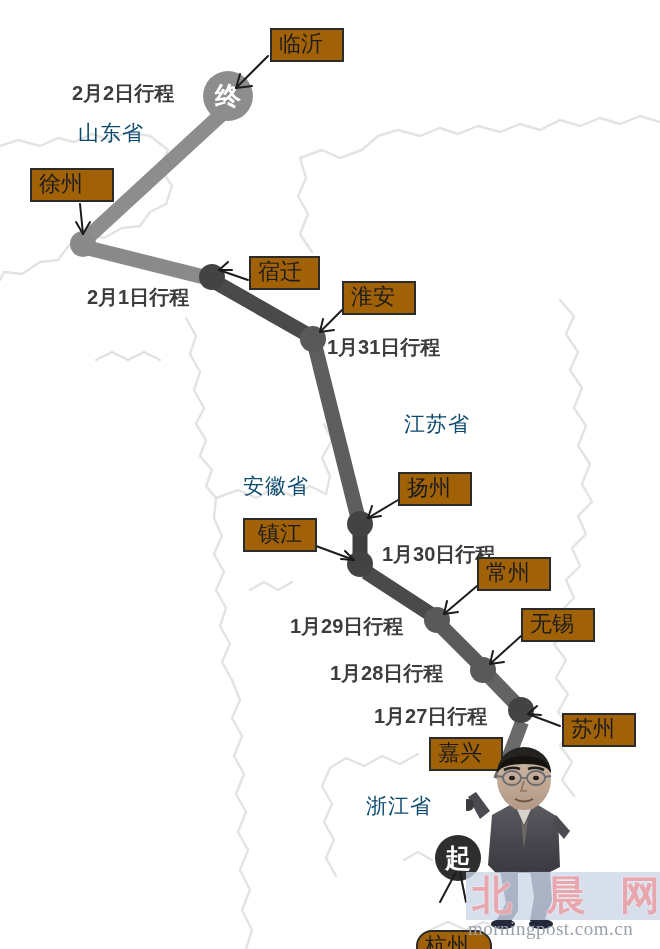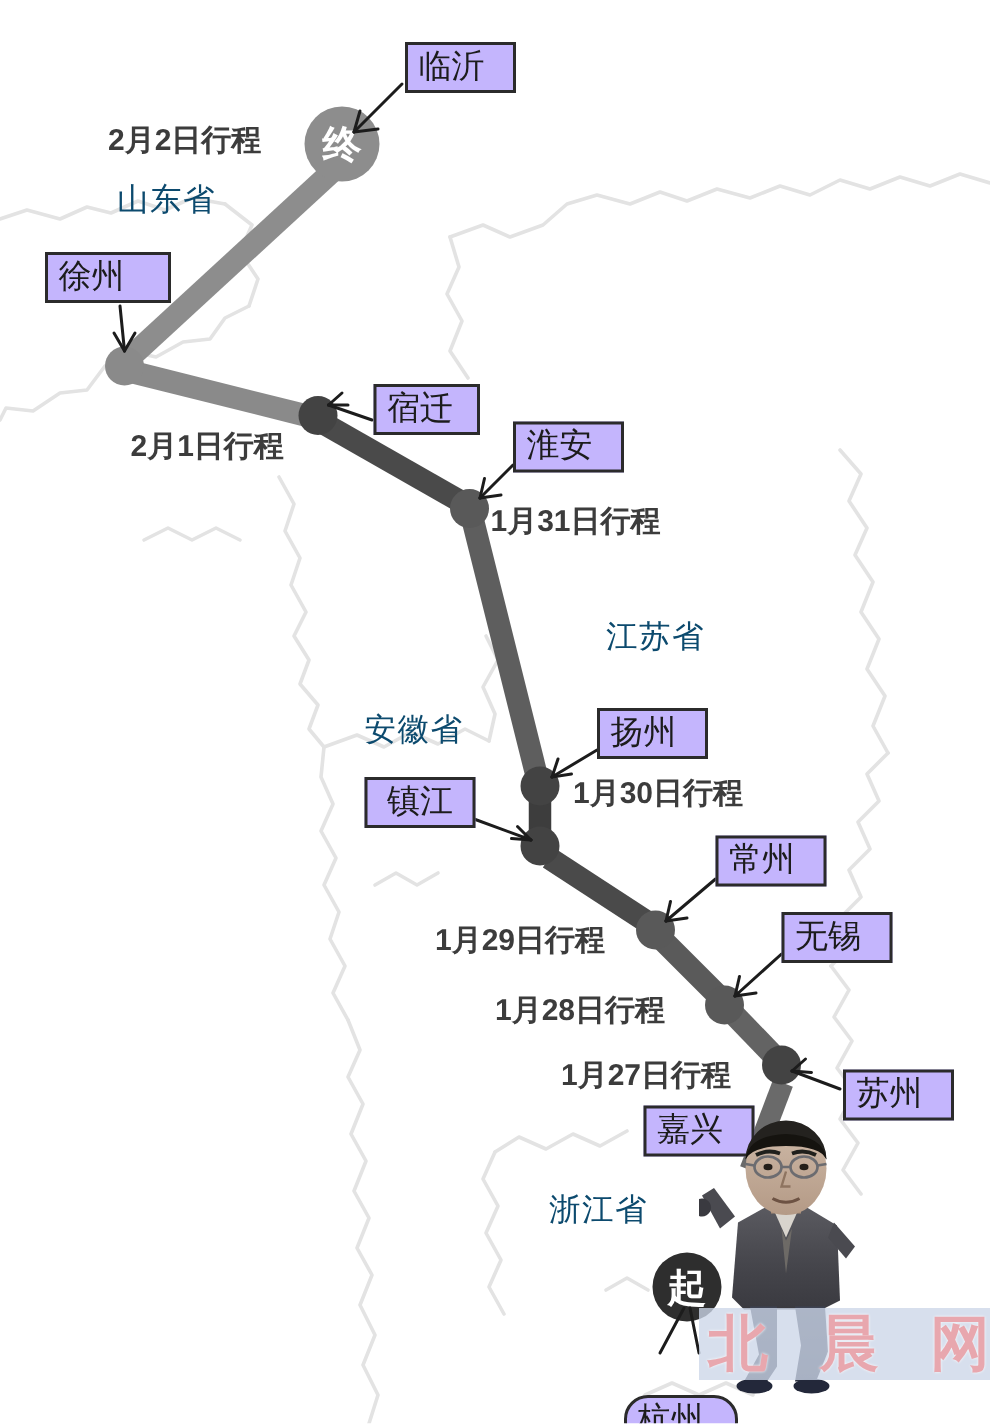--- a/index.html
+++ b/index.html
@@ -49,21 +49,21 @@
       1px 0 0 #ffffff, -1px 0 0 #ffffff,
       0 1px 0 #ffffff, 0 -1px 0 #ffffff,
       1px 1px 0 #ffffff, -1px -1px 0 #ffffff,
       1px -1px 0 #ffffff, -1px 1px 0 #ffffff;
   }
 
   
   .citybox{
     position:absolute;
     z-index:7;
-    background:#c4b5fd;
+    background:#a16207;
     border:2px solid #2b2b2b;
     padding:2px 7px 3px 7px;
     font-size:22px;
     font-weight:400;
     color:#1c1c1c;
     line-height:1.12;
     white-space:nowrap;
     box-sizing:border-box;
   }
 
@@ -230,21 +230,21 @@
       <div class="province" style="left: 78px; top: 119px;">山东省</div>
       <div class="province" style="left: 404px; top: 410px;">江苏省</div>
       <div class="province" style="left: 243px; top: 472px;">安徽省</div>
       <div class="province" style="left: 366px; top: 792px;">浙江省</div>
     </div>
 
   <div id="dates">
       <div class="datelabel" style="left: 72px; top: 80px;">2月2日行程</div>
       <div class="datelabel" style="left: 87px; top: 284px;">2月1日行程</div>
       <div class="datelabel" style="left: 327px; top: 334px;">1月31日行程</div>
-      <div class="datelabel" style="left: 382px; top: 515px;">1月30日行程</div>
+      <div class="datelabel" style="left: 382px; top: 541px;">1月30日行程</div>
       <div class="datelabel" style="left: 290px; top: 613px;">1月29日行程</div>
       <div class="datelabel" style="left: 330px; top: 660px;">1月28日行程</div>
       <div class="datelabel" style="left: 374px; top: 703px;">1月27日行程</div>
     </div>
 
   <div id="cityboxes">
       <div class="citybox" style="left: 270px; top: 28px; width: 74px;">临沂</div>
       <div class="citybox" style="left: 30px; top: 168px; width: 84px;">徐州</div>
       <div class="citybox" style="left: 249px; top: 256px; width: 71px;">宿迁</div>
       <div class="citybox" style="left: 342px; top: 281px; width: 74px;">淮安</div>
@@ -359,14 +359,15 @@
     <path d="M58,36 L55,46 L61,46" stroke="#8e7460" stroke-width="1.6" fill="none"></path>
     <path d="M49,54 q9,5 18,0" stroke="#6d5243" stroke-width="2" fill="none"></path>
   </svg>
 
   <div id="wmband"></div>
   <div id="wmtext">
       <span>北</span>
       <span>晨</span>
       <span>网</span>
     </div>
+  <div id="wmurl">morningpost.com.cn</div>
 
 </div>
 
 </body></html>

